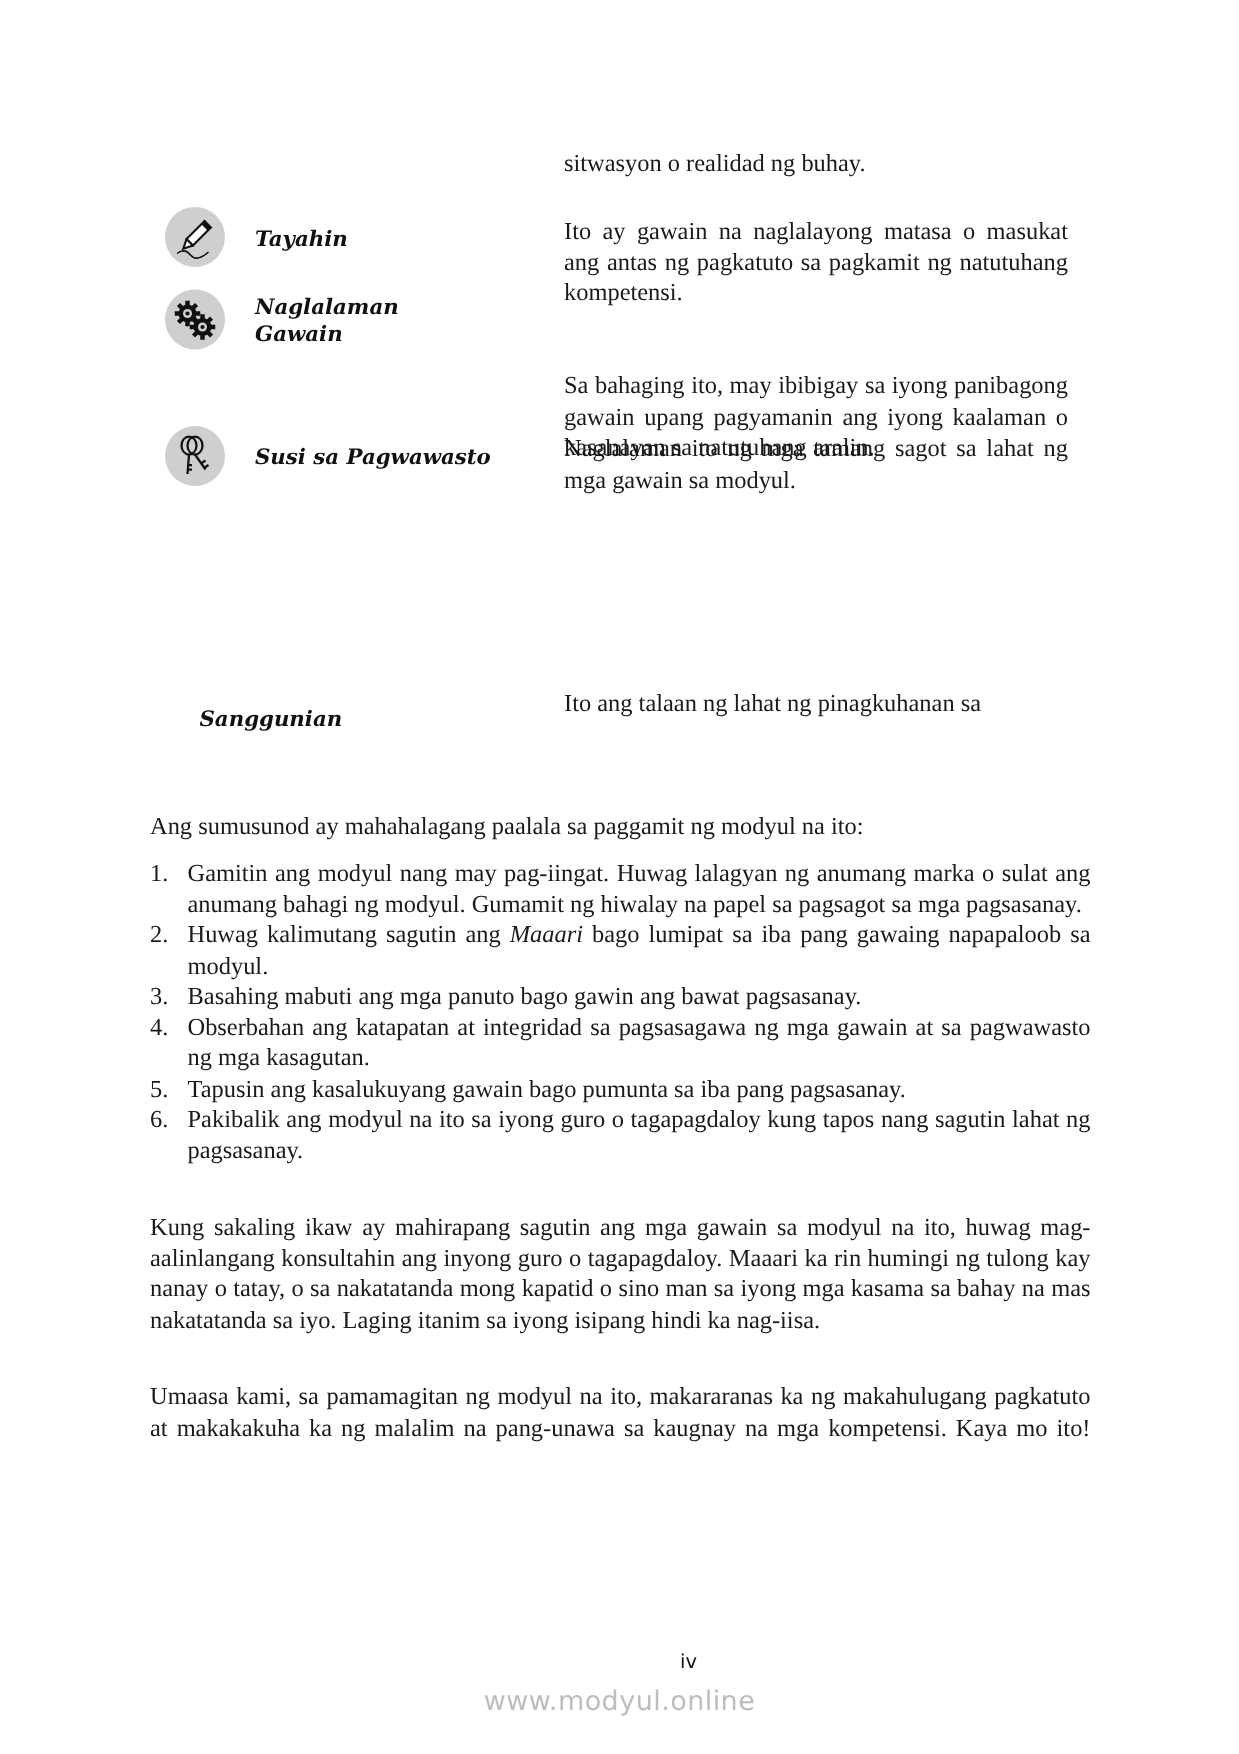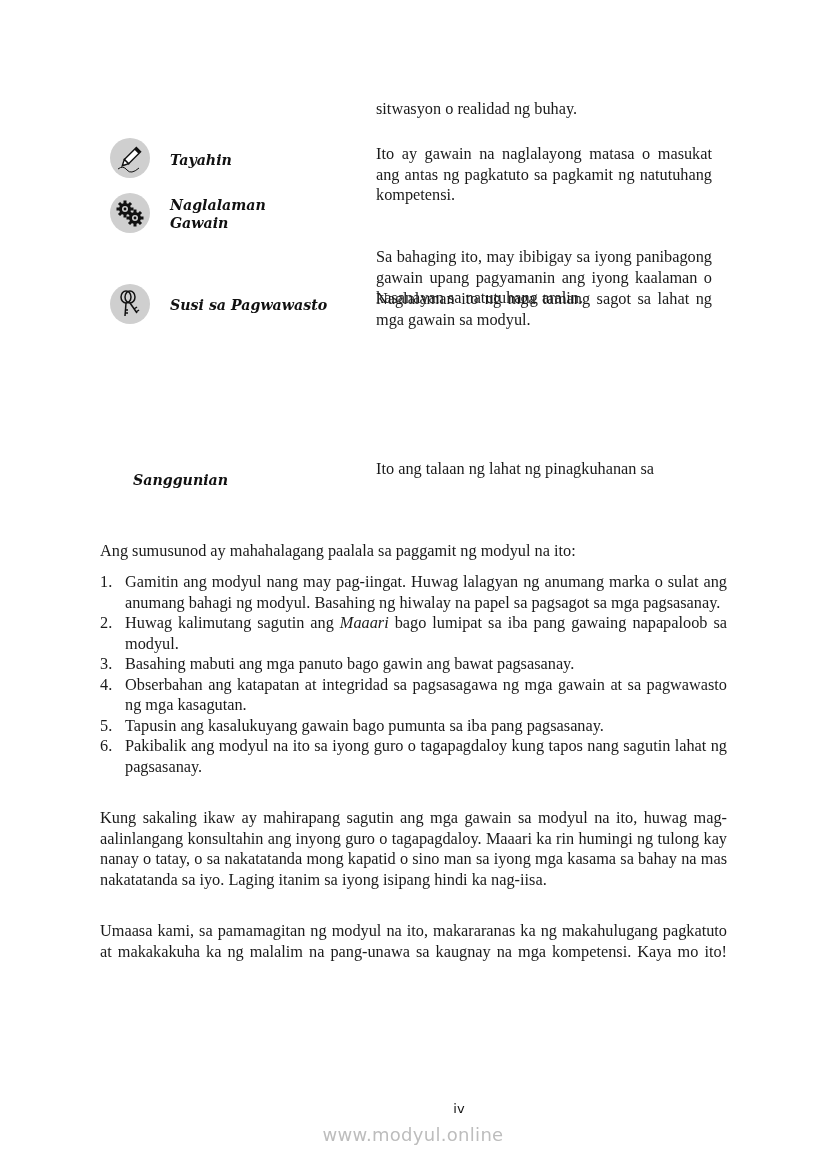--- a/index.html
+++ b/index.html
@@ -121,21 +121,21 @@
 
 
   <div class="term" style="left:101px; top:471px;margin-left:32px;">Sanggunian</div>
   <div class="serif" style="position:absolute; left:376px; top:459px;">Ito ang talaan ng lahat ng pinagkuhanan sa</div>
 
   <div class="para" style="top:541px;">Ang sumusunod ay mahahalagang paalala sa paggamit ng modyul na ito:</div>
 
   <ol class="rules" style="top:572px;">
     <li>
       <span class="num">1.</span>
-      <span>Gamitin ang modyul nang may pag-iingat. Huwag lalagyan ng anumang marka o sulat ang anumang bahagi ng modyul. Basahing ng hiwalay na papel sa pagsagot sa mga pagsasanay.</span>
+      <span>Gamitin ang modyul nang may pag-iingat. Huwag lalagyan ng anumang marka o sulat ang anumang bahagi ng modyul. Gumamit ng hiwalay na papel sa pagsagot sa mga pagsasanay.</span>
     </li>
     <li>
       <span class="num">2.</span>
       <span>Huwag kalimutang sagutin ang </span><em>Maaari</em><span> bago lumipat sa iba pang gawaing napapaloob sa modyul.</span>
     </li>
     <li>
       <span class="num">3.</span>
       <span>Basahing mabuti ang mga panuto bago gawin ang bawat pagsasanay.</span>
     </li>
     <li>

